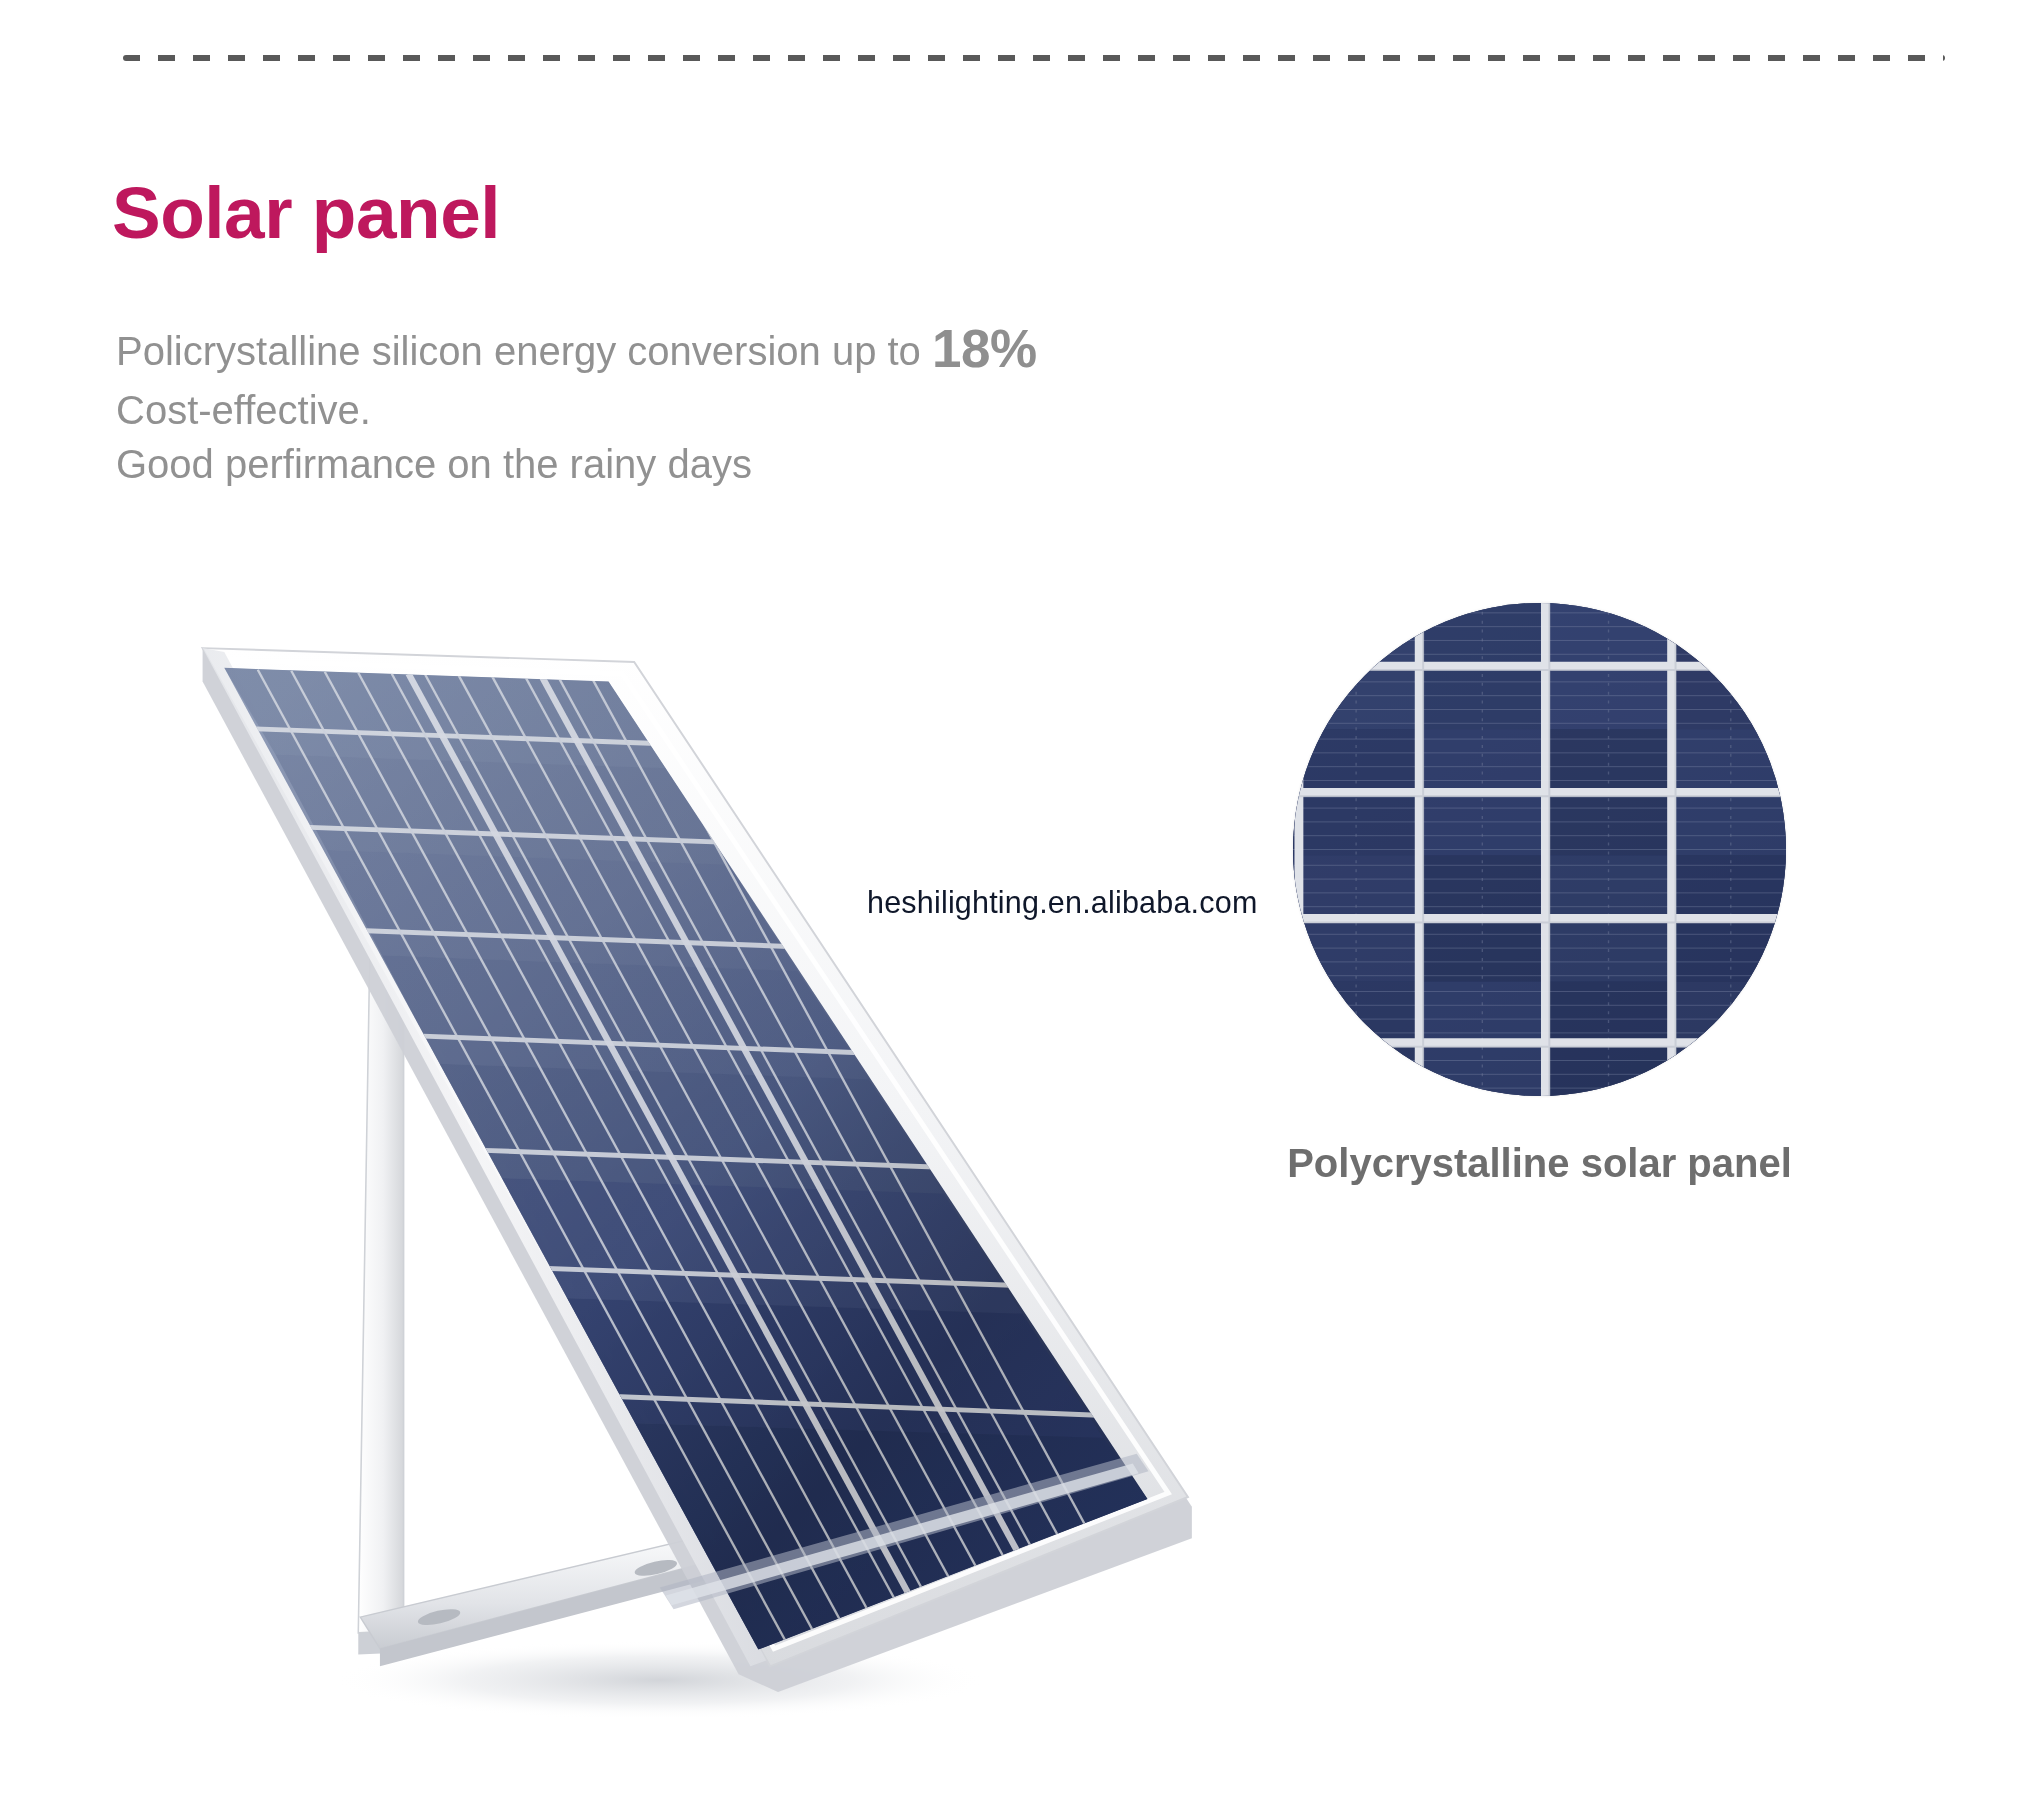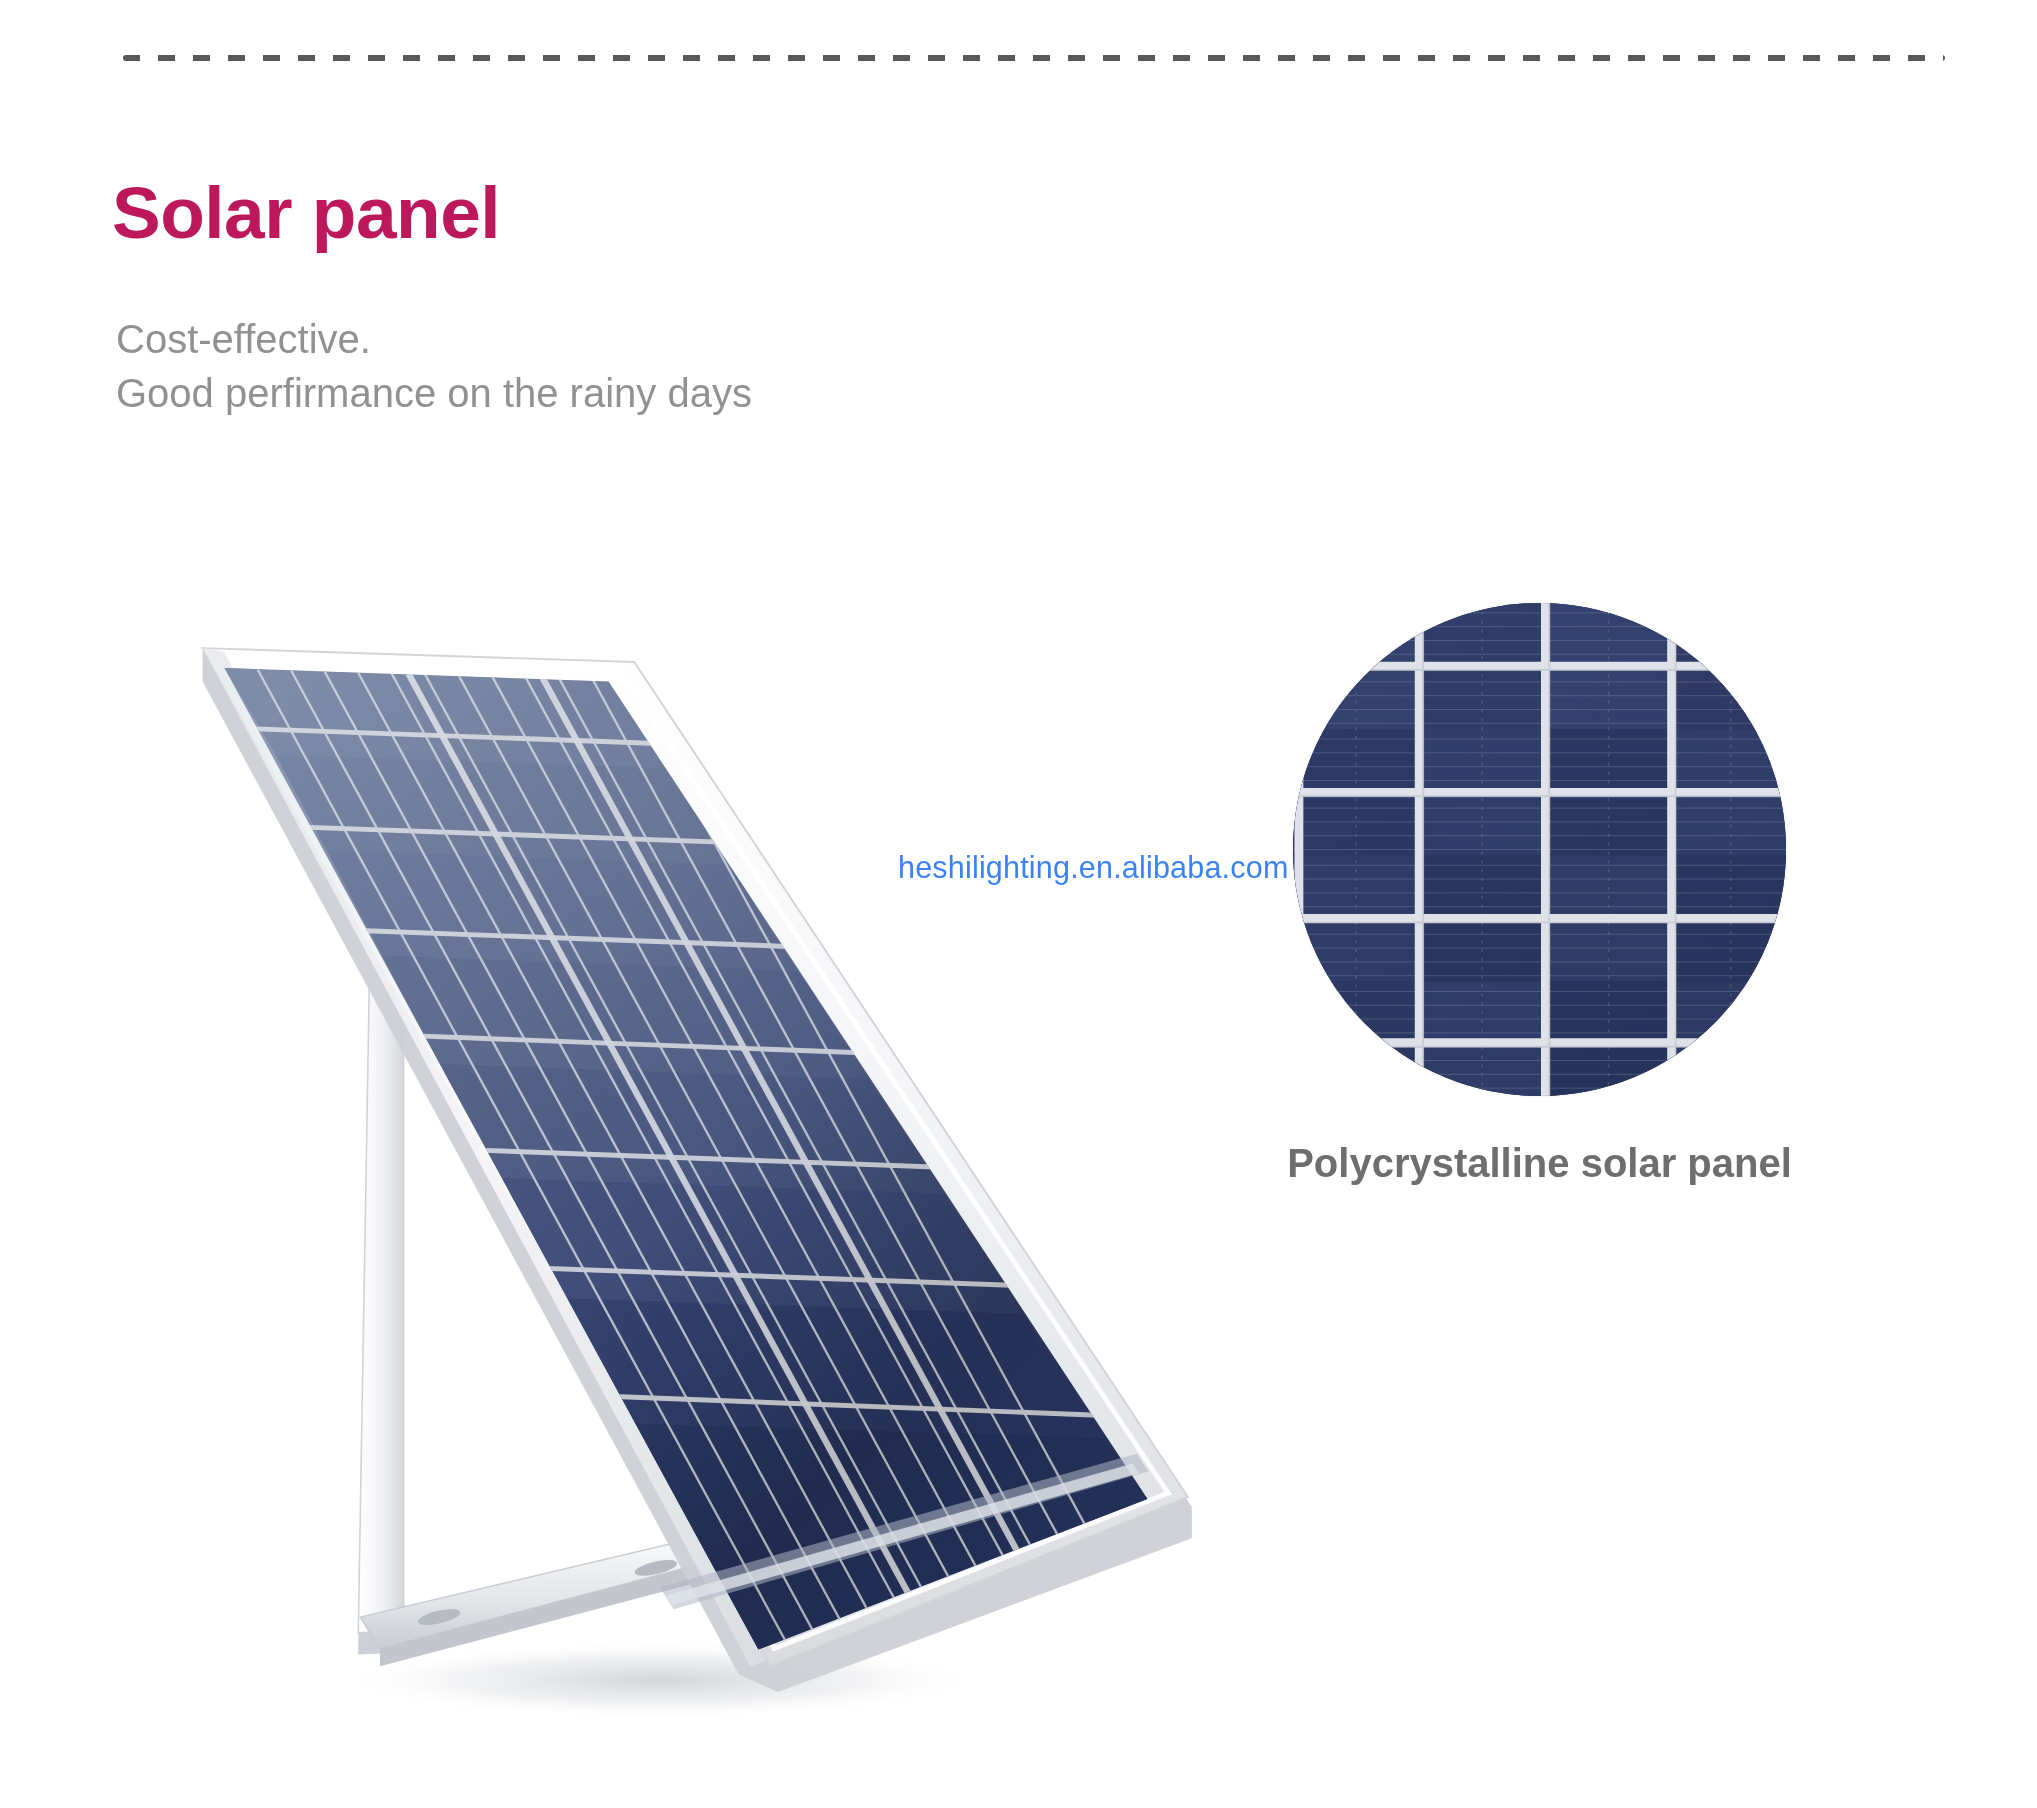--- a/index.html
+++ b/index.html
@@ -63,27 +63,26 @@
     font-weight: bold;
     color: #8f8f8f;
     letter-spacing: -0.5px;
     vertical-align: -2px;
   }
 
   
   .watermark {
     position: absolute;
     left: 867px;
-    top: 850px;
+    top: 885px;
     font-size: 30.5px;
-    color: #3b82f6;
+    color: #0f172a;
     letter-spacing: 0.2px;
     white-space: nowrap;
     z-index: 40;
-    margin-left: 31px;
   }
 
   
   .product-stage {
     position: absolute;
     left: 108px;
     top: 591px;
     width: 1143px;
     height: 1162px;
   }
@@ -118,20 +117,21 @@
 </head>
 <body>
 
 <div id="page">
 
   <div class="divider"></div>
 
   <div class="headline">Solar panel</div>
 
   <div class="bullets">
+    <div class="line"><span>Policrystalline silicon energy conversion up to </span><span class="big">18%</span></div>
     <div class="line">Cost-effective.</div>
     <div class="line">Good perfirmance on the rainy days</div>
   </div>
 
   <div class="product-stage">
     <svg viewBox="0 0 1160 1180" preserveAspectRatio="none">
       <defs>
 
         <linearGradient id="glassSheen" x1="0" y1="0" x2="1" y2="1">
           <stop offset="0%" stop-color="#8290ae"></stop>

